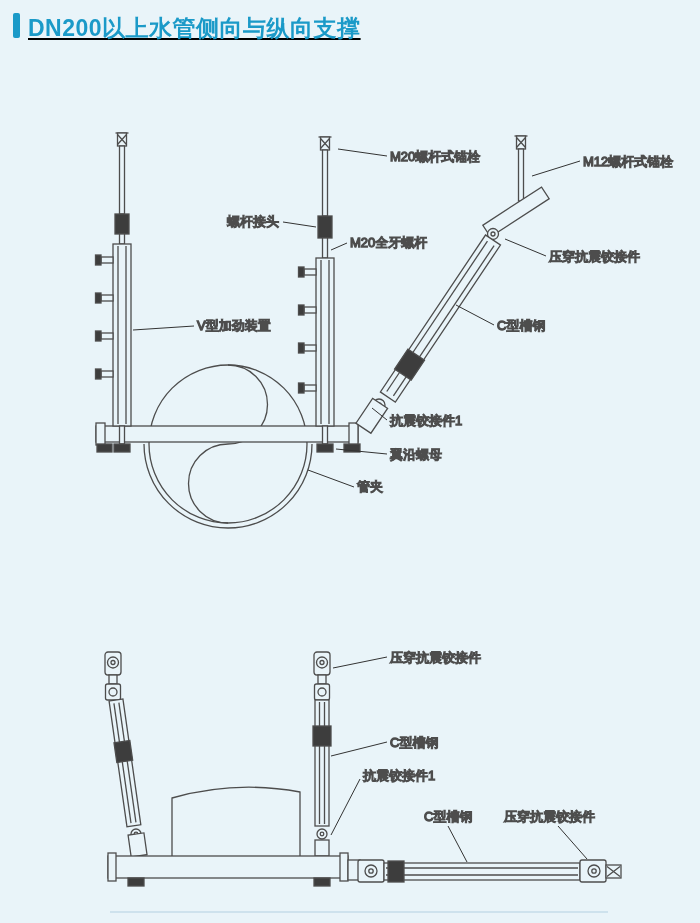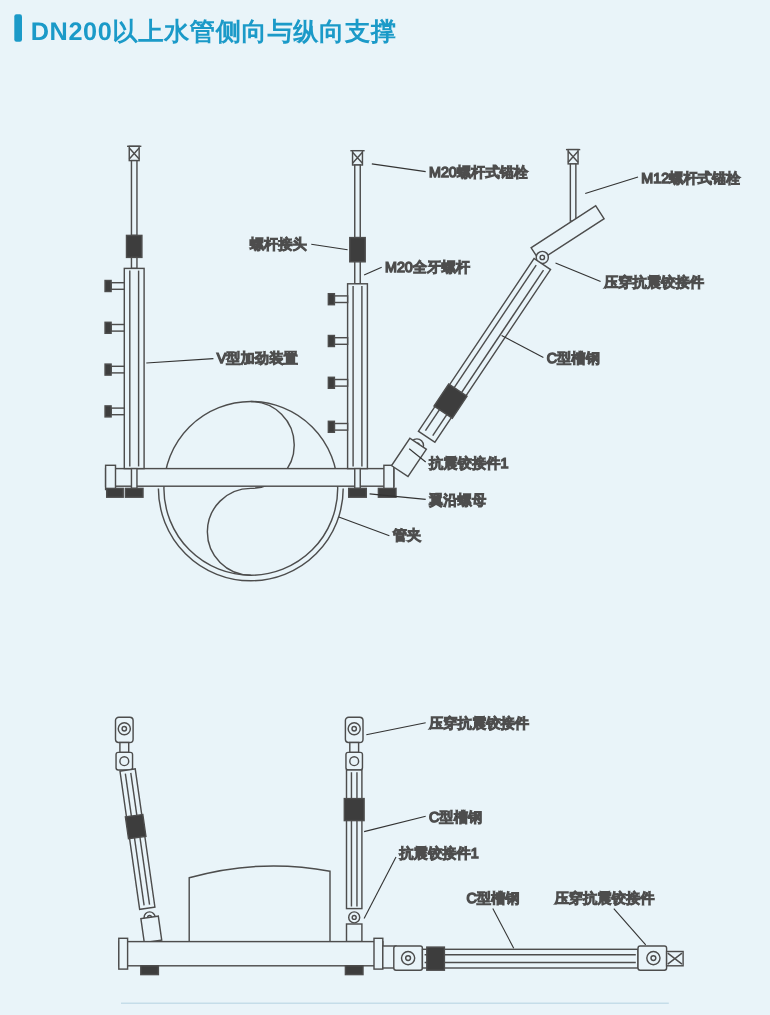--- a/index.html
+++ b/index.html
@@ -2,21 +2,21 @@
 <html><head>
 <meta charset="utf-8">
 <style>
   * { margin:0; padding:0; box-sizing:border-box; }
   html,body { width:700px; height:923px; }
   body {
     background:#e9f4f9;
     font-family:"Liberation Sans", sans-serif;
   }
   .page { position:relative; width:700px; height:923px; background:#e9f4f9; overflow:hidden; }
-  .page-header { position:absolute; top:13px; left:13px; display:flex; align-items:flex-start; gap:8px; }
+  .page-header { position:absolute; top:13px; left:13px; display:flex; align-items:flex-start; gap:8px;text-decoration:underline; }
   .accent-bar { width:7px; height:25px; background:#1b9ac8; border-radius:2px; flex:0 0 auto; }
   .page-title { font-size:23px; font-weight:bold; color:#1b9ac8; letter-spacing:0.5px; white-space:nowrap; }
   svg.diagram { position:absolute; left:0; top:0; }
   .dlabel { font-size:13px; fill:#1a1a1a; font-family:"Liberation Sans", sans-serif; }
   .leader { stroke:#333; stroke-width:1; fill:none; }
   g.draw { stroke:#4d4d4d; stroke-width:1.3; fill:#e9f4f9; }
   .nofill { fill:none; }
   .dark { fill:#3d3d3d; }
   .footer-rule { stroke:#c5dde9; stroke-width:1.5; }
 </style>

